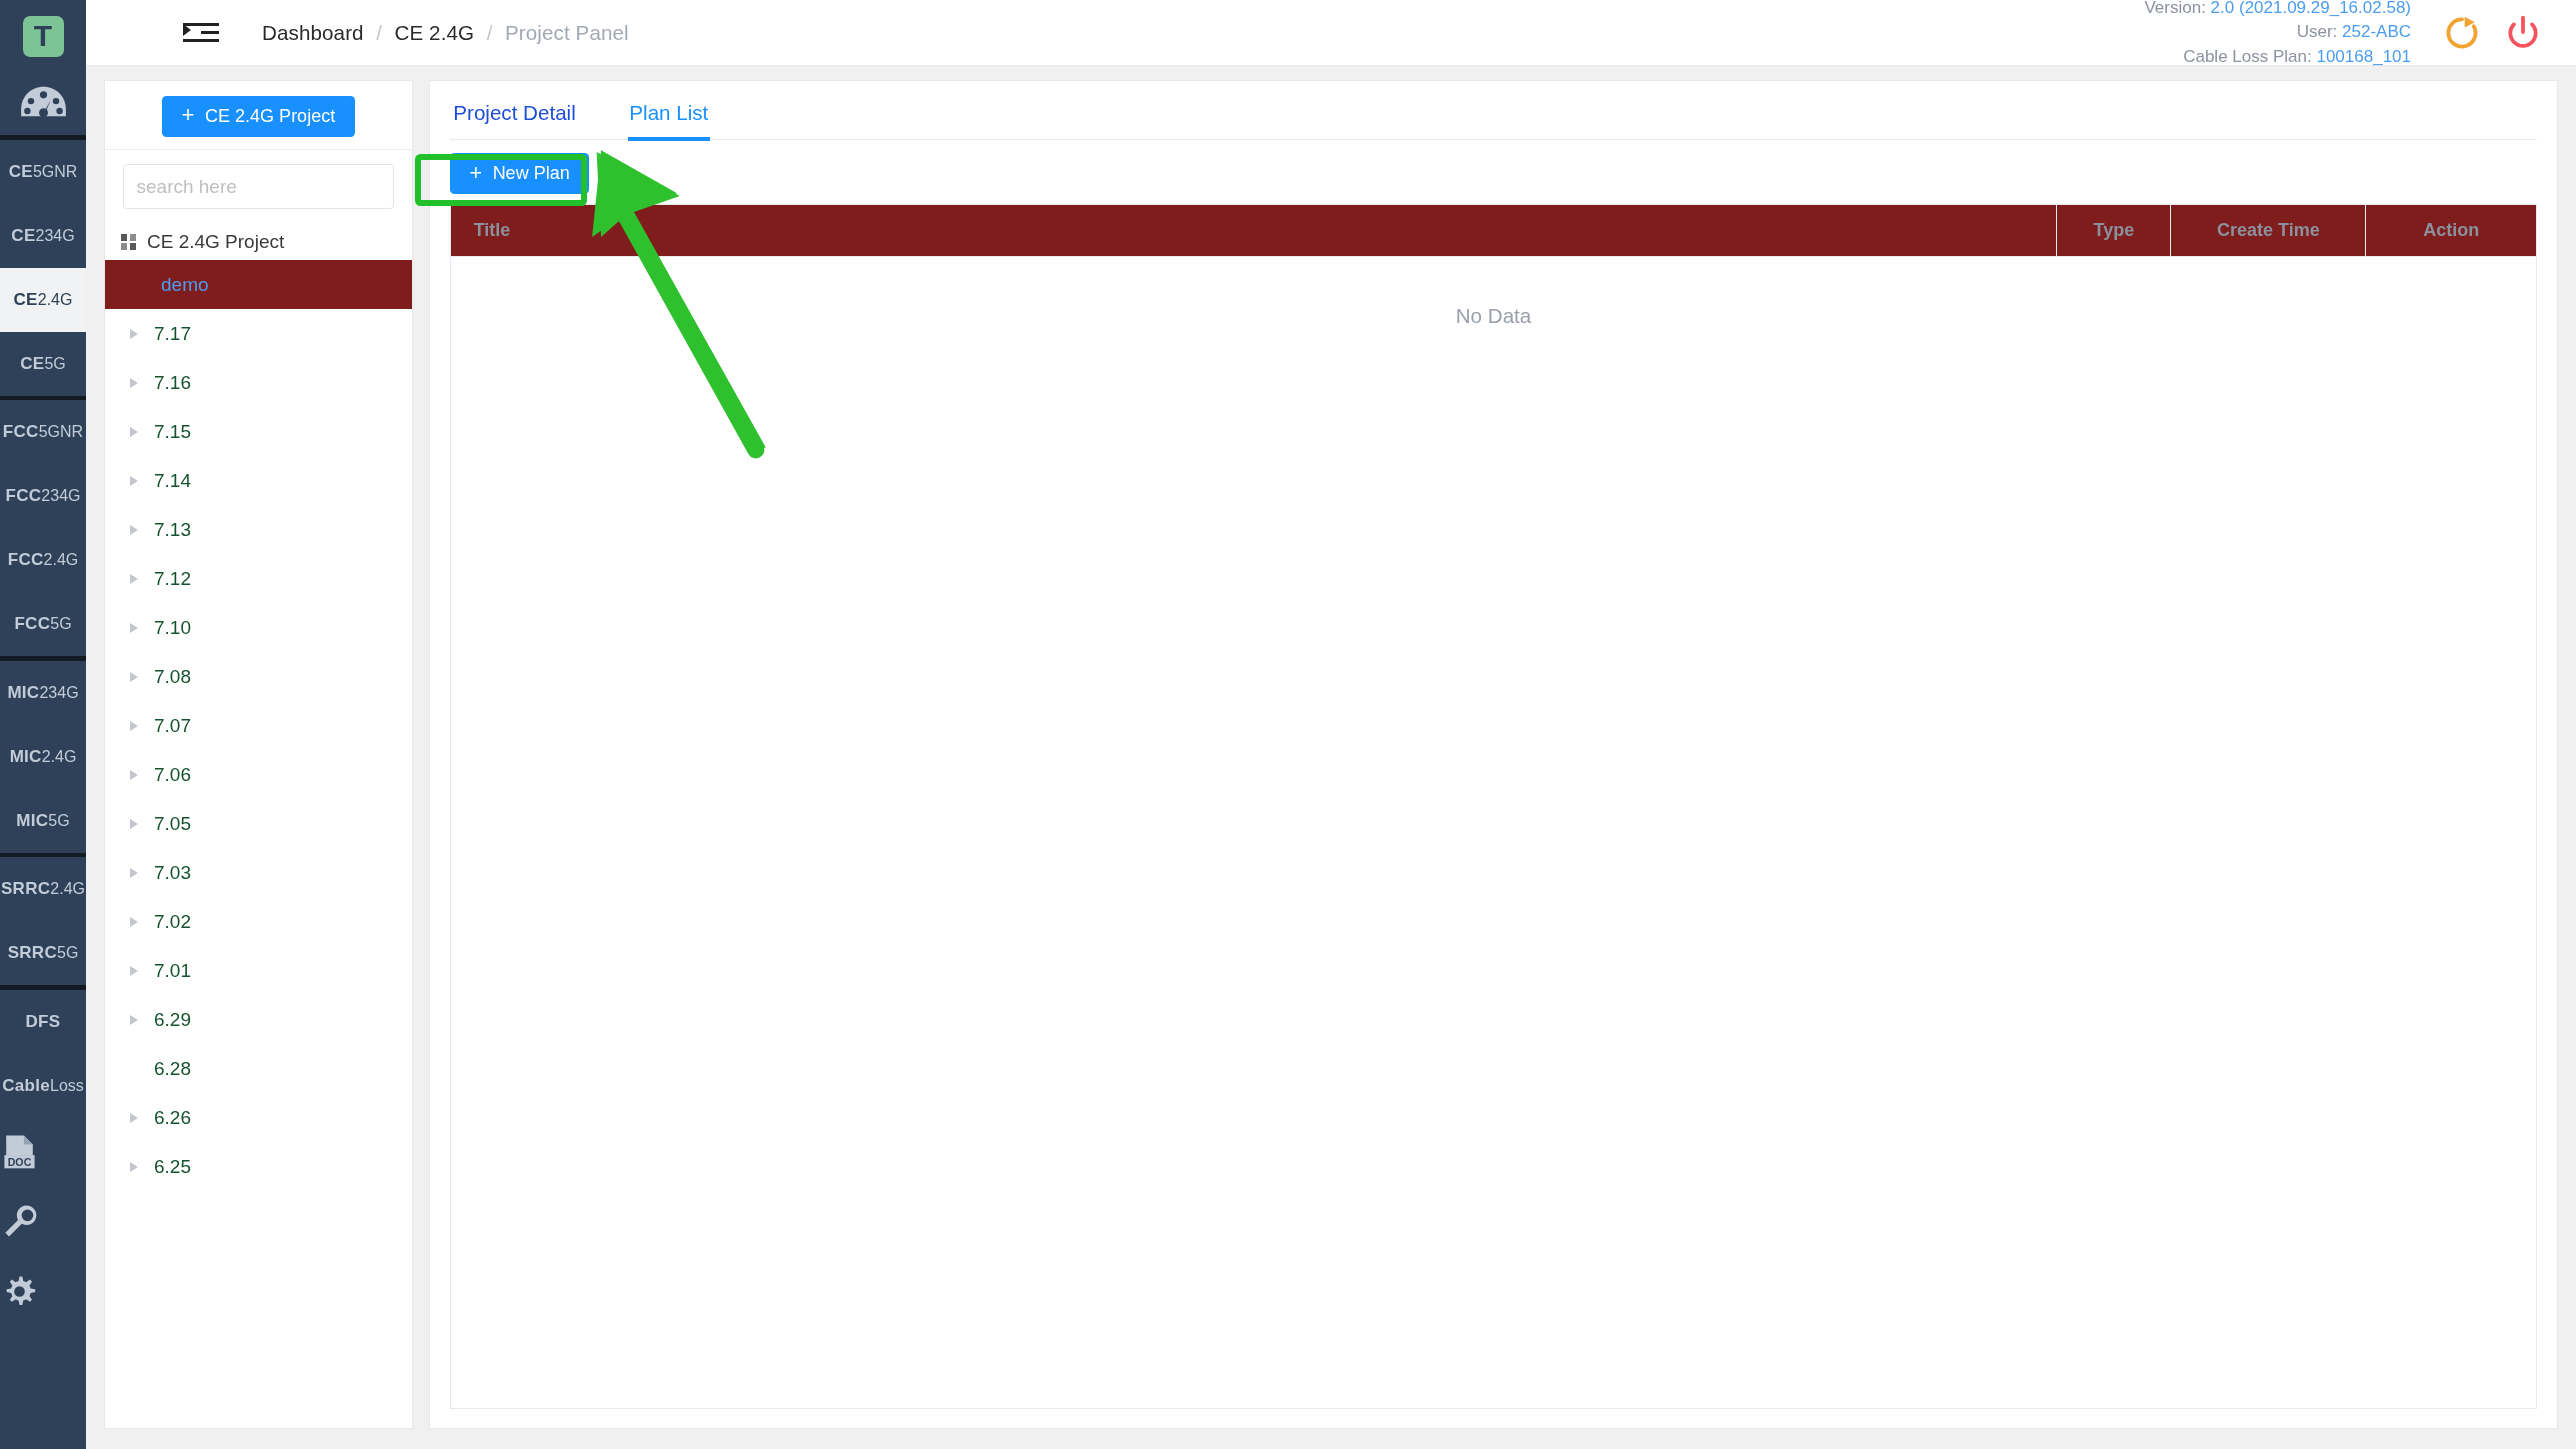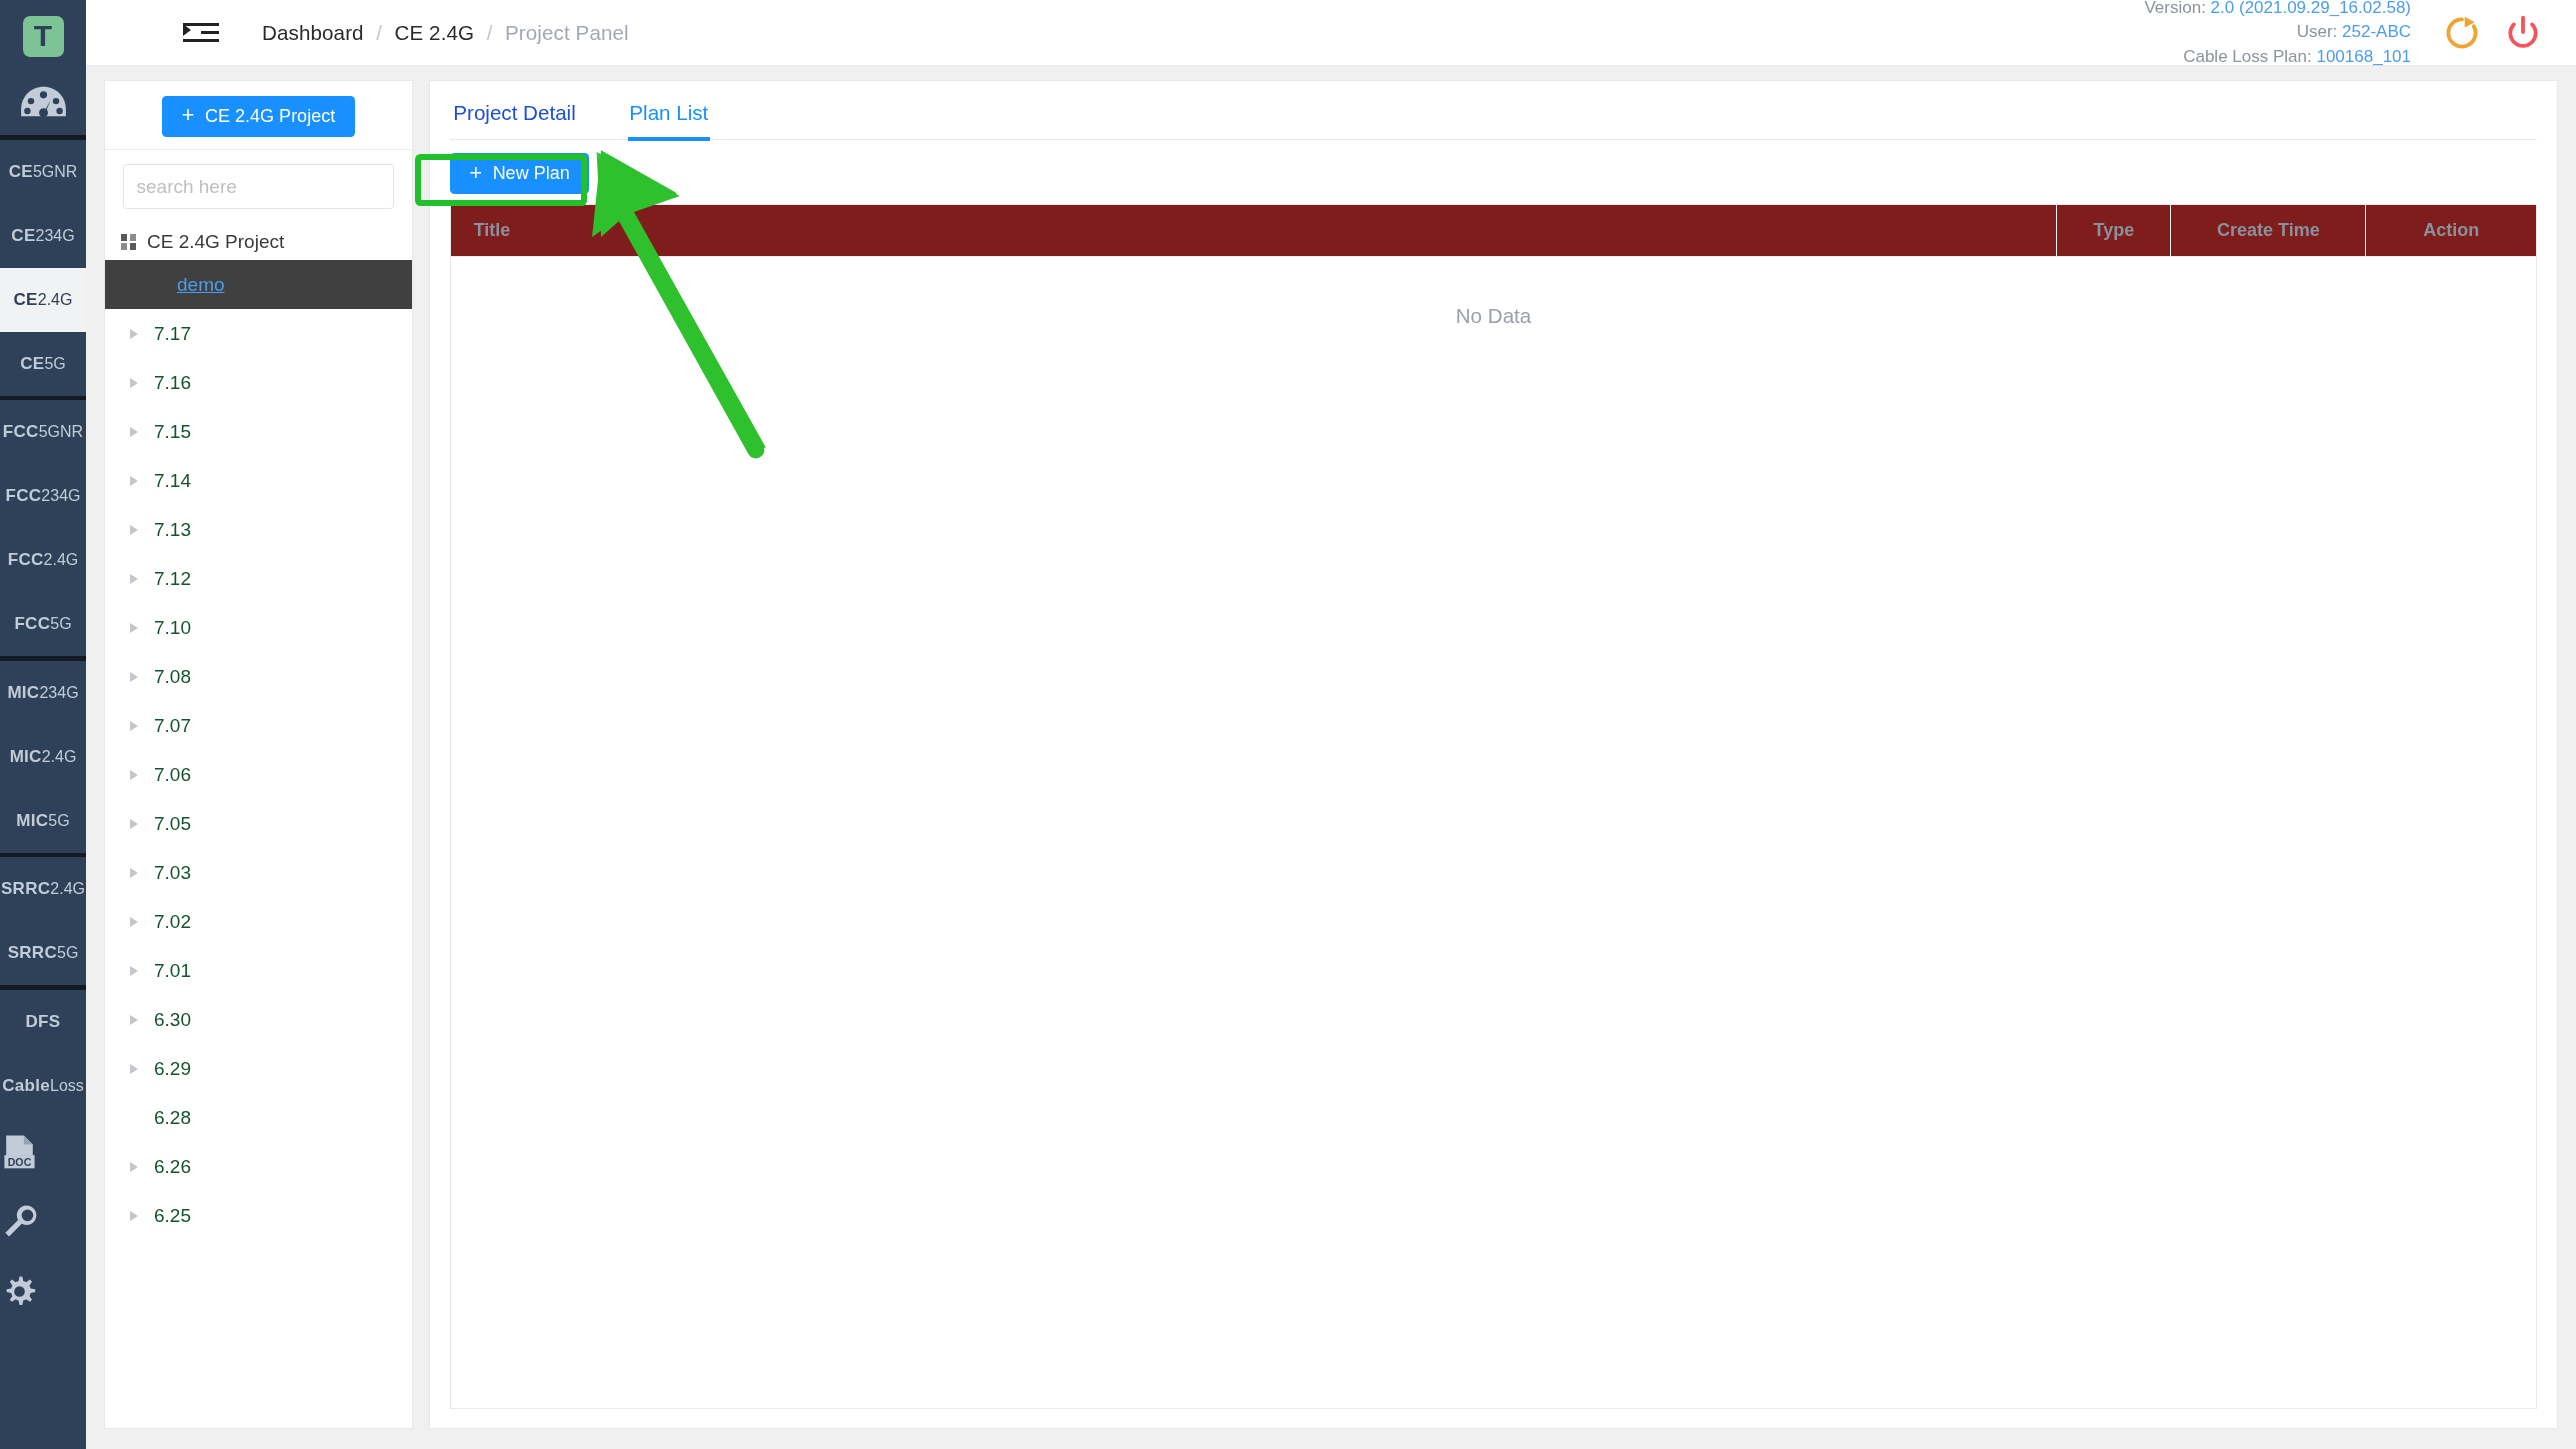--- a/index.html
+++ b/index.html
@@ -125,21 +125,21 @@
     display: flex; align-items: center; height: 49px; padding-left: 25px;
     font-size: 19px; color: #14532d; cursor: pointer;
   }
   .tree-node .arrow {
     width: 0; height: 0; border-left: 8px solid #c3c6cc;
     border-top: 5.4px solid transparent; border-bottom: 5.4px solid transparent;
     margin-right: 16px; flex: none;
   }
   .tree-node .arrow.hidden { visibility: hidden; }
   .tree-node.leaf-sel {
-    background: #404040; color: #4a9df0; padding-left: 72px; text-decoration: underline;
+    background: #7f1d1d; color: #4a9df0; padding-left: 56px;
   }
 
   
   .maincard {
     flex: 1; background: #fff; border: 0.9px solid #e8e8e8;
     display: flex; flex-direction: column; min-width: 0; min-height: 0;
     padding: 0 19.7px 19.7px 19.7px;
   }
   .tabs {
     display: flex; align-items: flex-end; gap: 0;
@@ -443,24 +443,20 @@
           <div class="tree-node">
             <span class="arrow"></span>
             <span>7.02</span>
           </div>
           <div class="tree-node">
             <span class="arrow"></span>
             <span>7.01</span>
           </div>
           <div class="tree-node">
             <span class="arrow"></span>
-            <span>6.30</span>
-          </div>
-          <div class="tree-node">
-            <span class="arrow"></span>
             <span>6.29</span>
           </div>
           <div class="tree-node">
             <span class="arrow hidden"></span>
             <span>6.28</span>
           </div>
           <div class="tree-node">
             <span class="arrow"></span>
             <span>6.26</span>
           </div>

